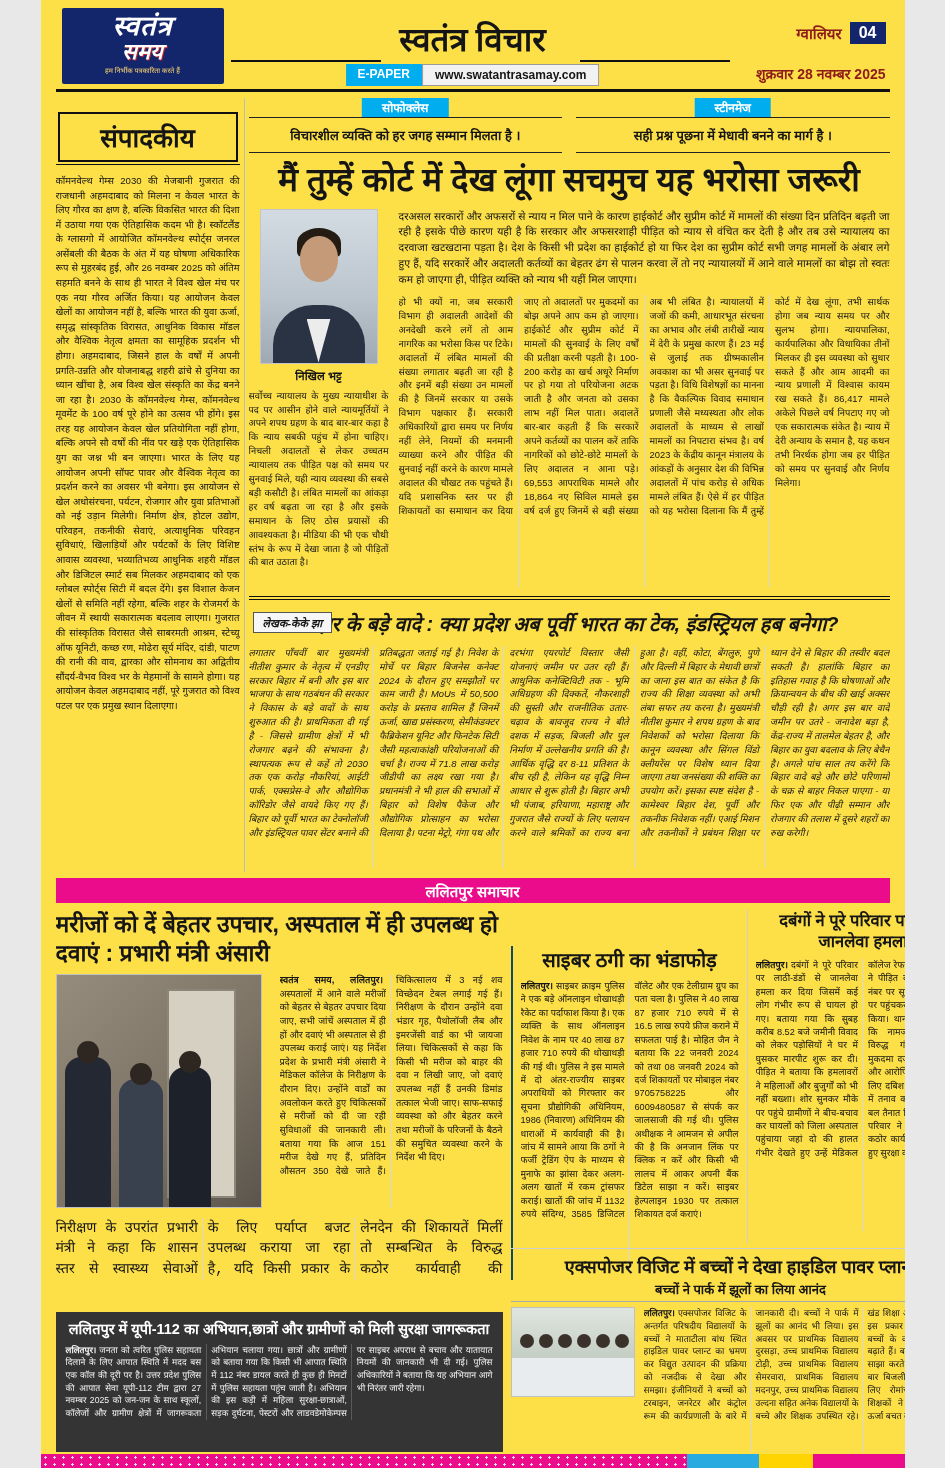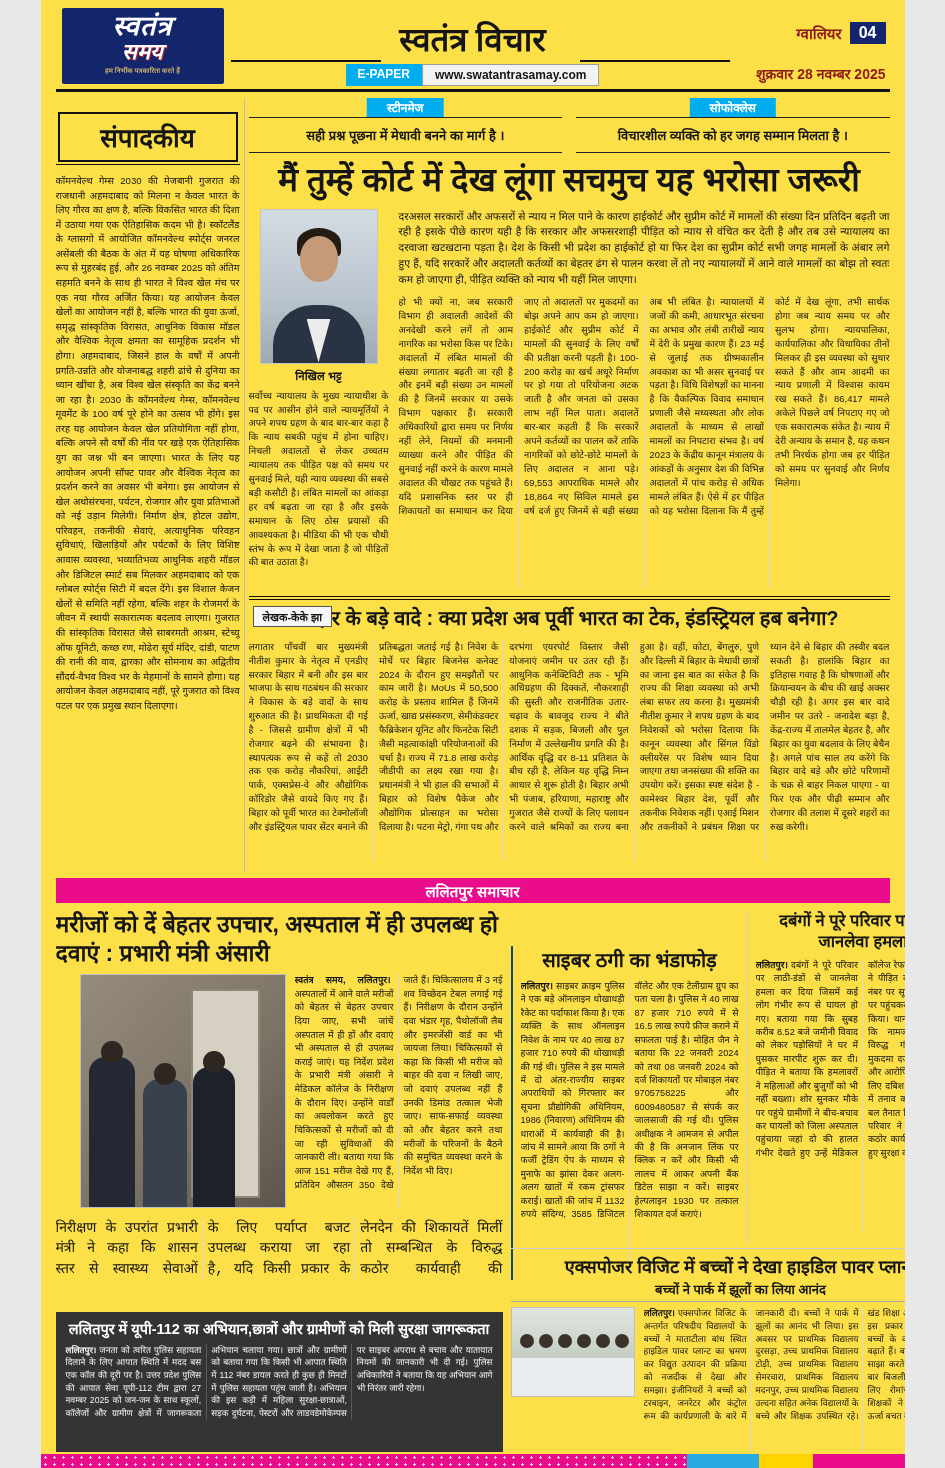--- a/index.html
+++ b/index.html
@@ -48,32 +48,32 @@
   .p-torso { position:absolute; bottom:0; left:50%; transform:translateX(-50%); width:92px; height:58px; border-radius:40px 40px 0 0; background:#2a3343; }
   .p-shirt { position:absolute; bottom:0; left:50%; transform:translateX(-50%); width:24px; height:44px; background:#ececec; clip-path:polygon(0 0,100% 0,50% 100%); }
   .portrait-caption { text-align:center; font-weight:bold; font-size:11.5px; margin:4px 0 6px 0; }
   .main-col1 { font-size:9.4px; line-height:1.48; text-align:justify; height:205px; overflow:hidden; }
   .main-right { flex:1; display:flex; flex-direction:column; }
   .main-lead { font-size:10.6px; line-height:1.5; text-align:justify; margin-bottom:7px; }
   .main-cols4 { column-count:4; column-gap:11px; column-rule:1px solid #d8d8d8; font-size:9.4px; line-height:1.48; text-align:justify; height:292px; overflow:hidden; }
   .main-byline { text-align:right; font-weight:bold; font-size:11px; margin-top:5px; }
 
   
-  .bihar { position:absolute; left:208px; right:15px; top:596px; height:276px; border-top:4px double #111; overflow:hidden; }
+  .bihar { position:absolute; left:208px; right:15px; top:596px; height:276px; border-top:4px double #111; padding-top:6px; overflow:hidden;font-style:italic; }
   .bihar-head-row { position:relative; height:36px; margin-bottom:4px; }
   .author-tag { position:absolute; left:4px; top:6px; border:1px solid #555; font-size:11px; font-weight:bold; padding:2px 9px; background:#f6f6f6; }
   .bihar-headline { text-align:center; font-size:20px; font-weight:bold; line-height:36px; }
   .bihar-cols { column-count:5; column-gap:11px; column-rule:1px solid #d8d8d8; font-size:9.4px; line-height:1.47; text-align:justify; height:222px; overflow:hidden; }
 
   
   .lalit-band { position:absolute; left:15px; right:15px; top:878px; height:25px; background:#ea0c8b; color:#fff; display:flex; align-items:center; justify-content:center; font-size:15px; font-weight:bold; }
   .hospital { position:absolute; left:15px; top:910px; width:447px; height:398px; overflow:hidden; }
   .hosp-headline { font-size:23px; font-weight:bold; line-height:1.28; margin-bottom:5px; }
   .hosp-subhead { font-size:12px; font-weight:bold; border-top:1px solid #999; border-bottom:1px solid #999; padding:3px 0; margin-bottom:7px; }
-  .hosp-row { display:flex; gap:9px;margin-left:24px; }
+  .hosp-row { display:flex; gap:18px; }
   .hosp-photo { width:206px; height:234px; flex-shrink:0; position:relative; background:linear-gradient(135deg,#968c7d 0%,#7d7466 55%,#5c554c 100%); overflow:hidden; border:1px solid #c0c0c0; }
   .door { position:absolute; right:12%; top:6%; width:34%; height:90%; background:#d6d0c3; border:2px solid #8c857a; }
   .blob { position:absolute; bottom:0; border-radius:16px 16px 0 0; background:#242832; }
   .blob .bh { position:absolute; top:-16px; left:50%; transform:translateX(-50%); width:22px; height:22px; border-radius:50%; background:#2e2620; }
   .b1 { left:8px; width:46px; height:150px; }
   .b2 { left:62px; width:44px; height:128px; background:#39404e; }
   .b3 { left:112px; width:42px; height:140px; background:#1d212a; }
   .hosp-cols { flex:1; column-count:2; column-gap:10px; column-rule:1px solid #d8d8d8; font-size:9.3px; line-height:1.47; text-align:justify; height:234px; overflow:hidden; }
   .hosp-bottom { margin-top:10px; column-count:3; column-gap:10px; column-rule:1px solid #d8d8d8; font-size:14px; line-height:1.47; text-align:justify; height:62px; overflow:hidden;font-family:Liberation Mono, monospace; }
   .dl { margin-right:3px; }
@@ -125,26 +125,26 @@
     </div>
     <div class="city-row">
       <span class="city-name">ग्वालियर</span>
       <span class="page-num">04</span>
     </div>
     <div class="date-line">शुक्रवार 28 नवम्बर 2025</div>
   </div>
 
   <div class="quotes">
     <div class="quote">
+      <div class="quote-tab">सोफोक्लेस</div>
+      <div class="quote-body">विचारशील व्यक्ति को हर जगह सम्मान मिलता है ।</div>
+    </div>
+    <div class="quote">
       <div class="quote-tab">स्टीनमेज</div>
       <div class="quote-body">सही प्रश्न पूछना में मेधावी बनने का मार्ग है ।</div>
-    </div>
-    <div class="quote">
-      <div class="quote-tab">सोफोक्लेस</div>
-      <div class="quote-body">विचारशील व्यक्ति को हर जगह सम्मान मिलता है ।</div>
     </div>
   </div>
 
   <div class="v-rule"></div>
 
   <div class="editorial">
     <div class="edit-box">संपादकीय</div>
     <div class="edit-body">कॉमनवेल्थ गेम्स 2030 की मेजबानी गुजरात की राजधानी अहमदाबाद को मिलना न केवल भारत के लिए गौरव का क्षण है, बल्कि विकसित भारत की दिशा में उठाया गया एक ऐतिहासिक कदम भी है। स्कॉटलैंड के ग्लासगो में आयोजित कॉमनवेल्थ स्पोर्ट्स जनरल असेंबली की बैठक के अंत में यह घोषणा अधिकारिक रूप से मुहरबंद हुई, और 26 नवम्बर 2025 को अंतिम सहमति बनने के साथ ही भारत ने विश्व खेल मंच पर एक नया गौरव अर्जित किया। यह आयोजन केवल खेलों का आयोजन नहीं है, बल्कि भारत की युवा ऊर्जा, समृद्ध सांस्कृतिक विरासत, आधुनिक विकास मॉडल और वैश्विक नेतृत्व क्षमता का सामूहिक प्रदर्शन भी होगा। अहमदाबाद, जिसने हाल के वर्षों में अपनी प्रगति-उन्नति और योजनाबद्ध शहरी ढांचे से दुनिया का ध्यान खींचा है, अब विश्व खेल संस्कृति का केंद्र बनने जा रहा है। 2030 के कॉमनवेल्थ गेम्स, कॉमनवेल्थ मूवमेंट के 100 वर्ष पूरे होने का उत्सव भी होंगे। इस तरह यह आयोजन केवल खेल प्रतियोगिता नहीं होगा, बल्कि अपने सौ वर्षों की नींव पर खड़े एक ऐतिहासिक युग का जश्न भी बन जाएगा। भारत के लिए यह आयोजन अपनी सॉफ्ट पावर और वैश्विक नेतृत्व का प्रदर्शन करने का अवसर भी बनेगा। इस आयोजन से खेल अधोसंरचना, पर्यटन, रोजगार और युवा प्रतिभाओं को नई उड़ान मिलेगी। निर्माण क्षेत्र, होटल उद्योग, परिवहन, तकनीकी सेवाएं, अत्याधुनिक परिवहन सुविधाएं, खिलाड़ियों और पर्यटकों के लिए विशिष्ट आवास व्यवस्था, भव्यातिभव्य आधुनिक शहरी मॉडल और डिजिटल स्मार्ट सब मिलकर अहमदाबाद को एक ग्लोबल स्पोर्ट्स सिटी में बदल देंगे। इस विशाल केजन खेलों से समिति नहीं रहेगा, बल्कि शहर के रोजमर्रा के जीवन में स्थायी सकारात्मक बदलाव लाएगा। गुजरात की सांस्कृतिक विरासत जैसे साबरमती आश्रम, स्टेच्यू ऑफ यूनिटी, कच्छ रण, मोढेरा सूर्य मंदिर, दांडी, पाटण की रानी की वाव, द्वारका और सोमनाथ का अद्वितीय सौंदर्य-वैभव विश्व भर के मेहमानों के सामने होगा। यह आयोजन केवल अहमदाबाद नहीं, पूरे गुजरात को विश्व पटल पर एक प्रमुख स्थान दिलाएगा।</div>
   </div>
 

